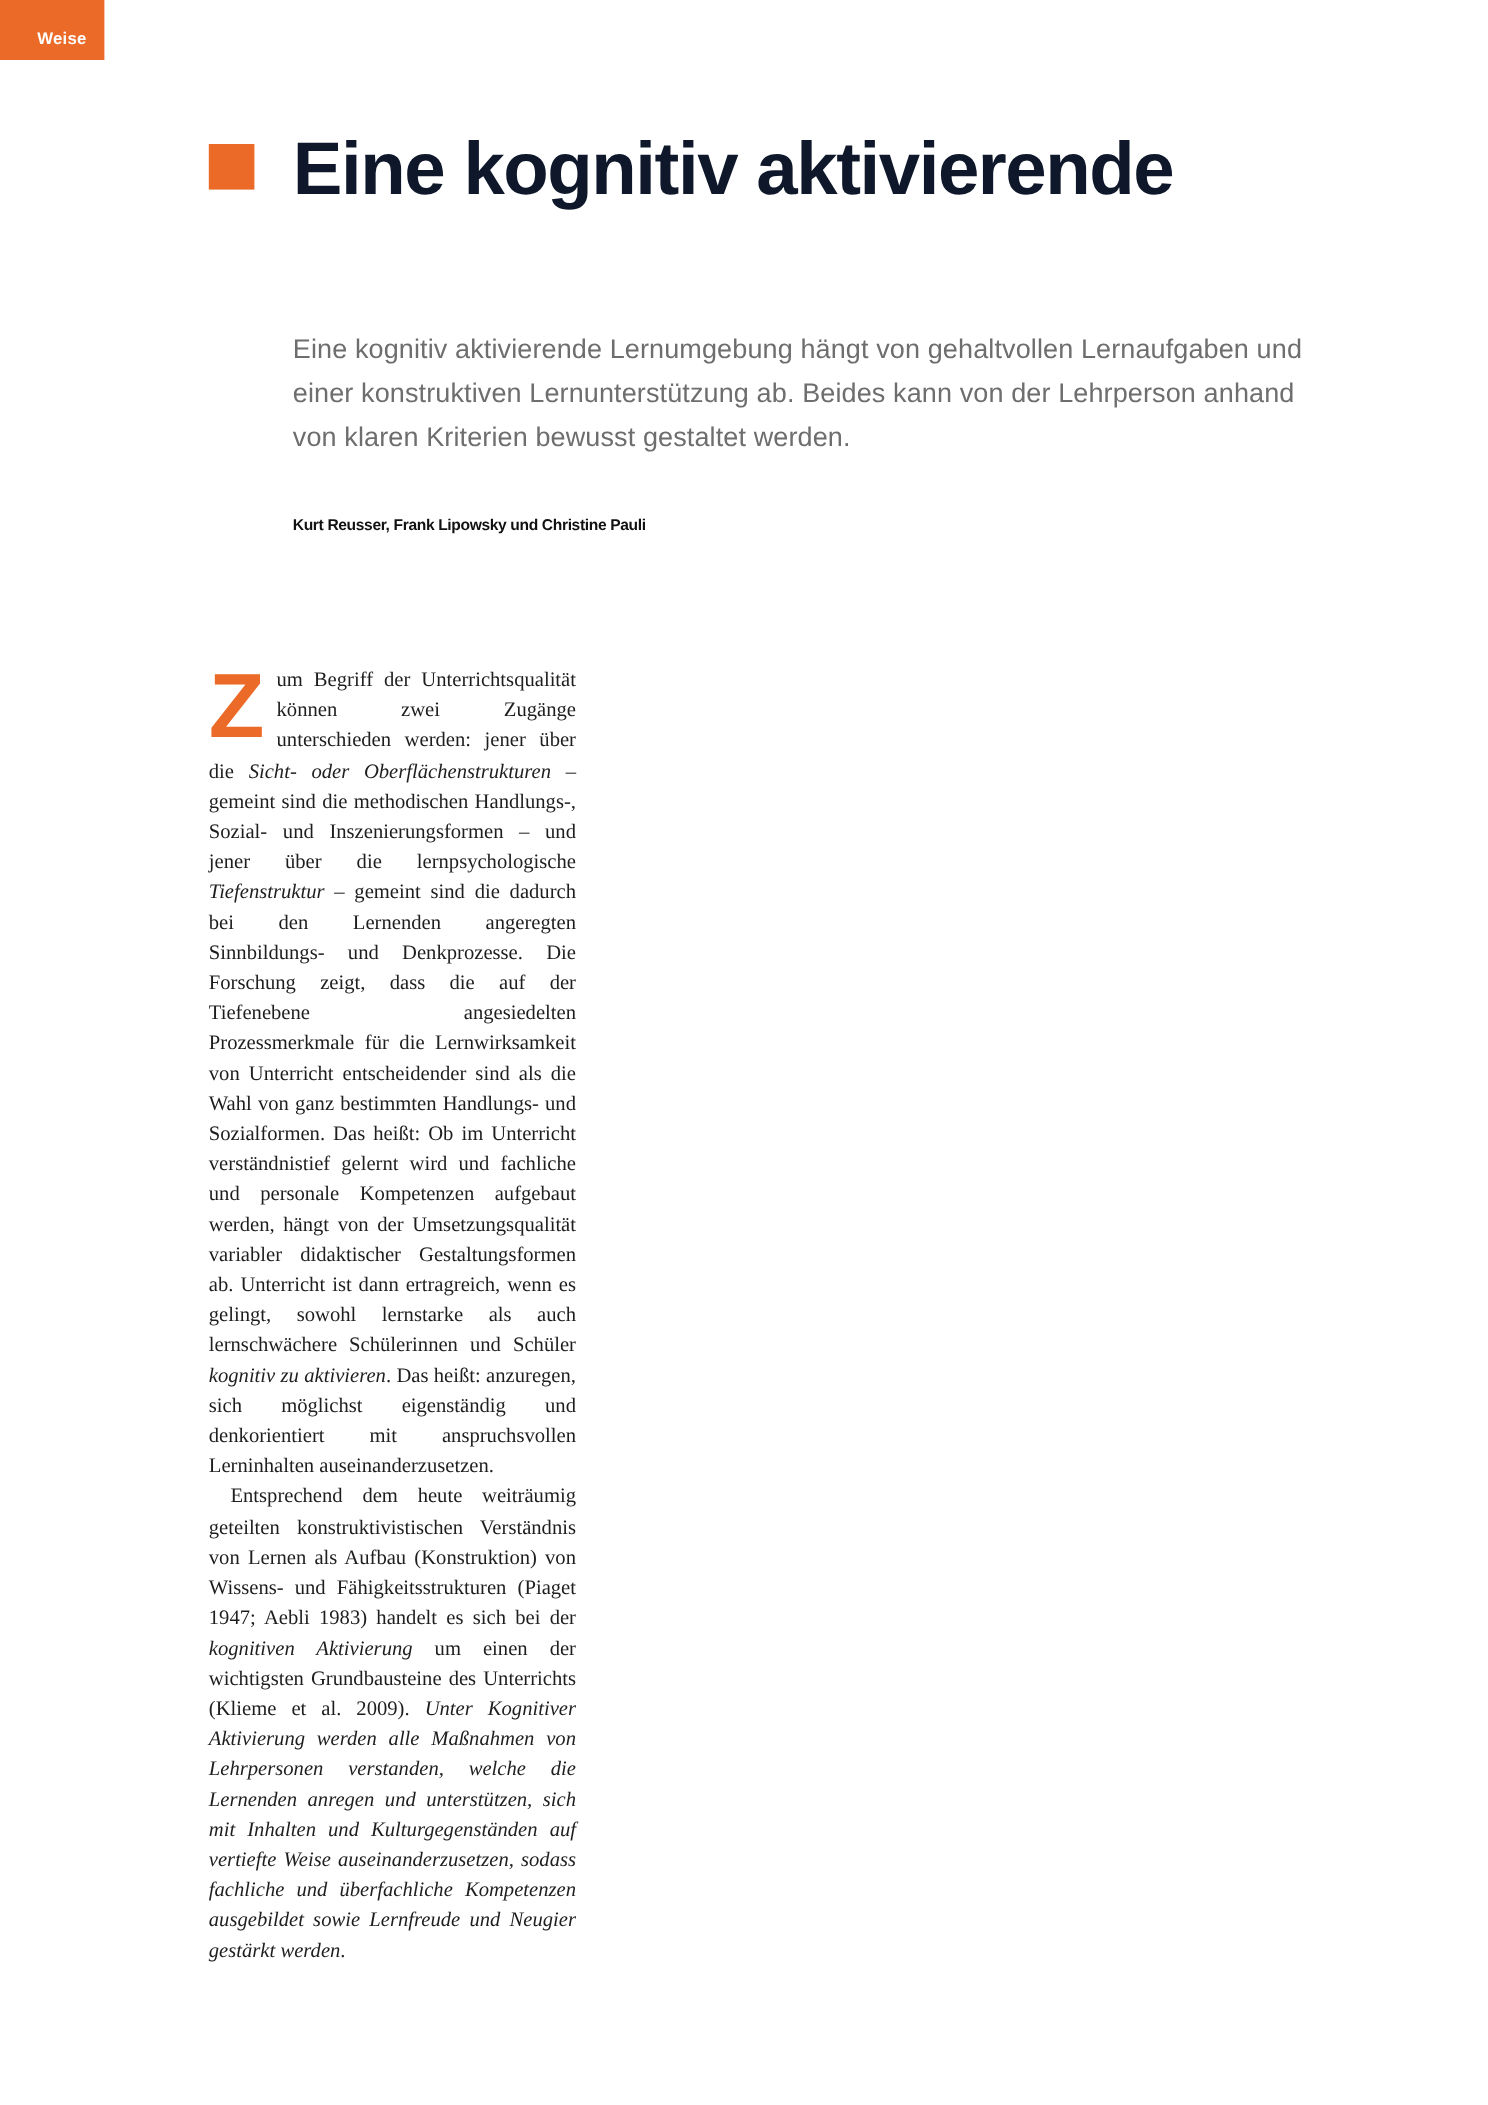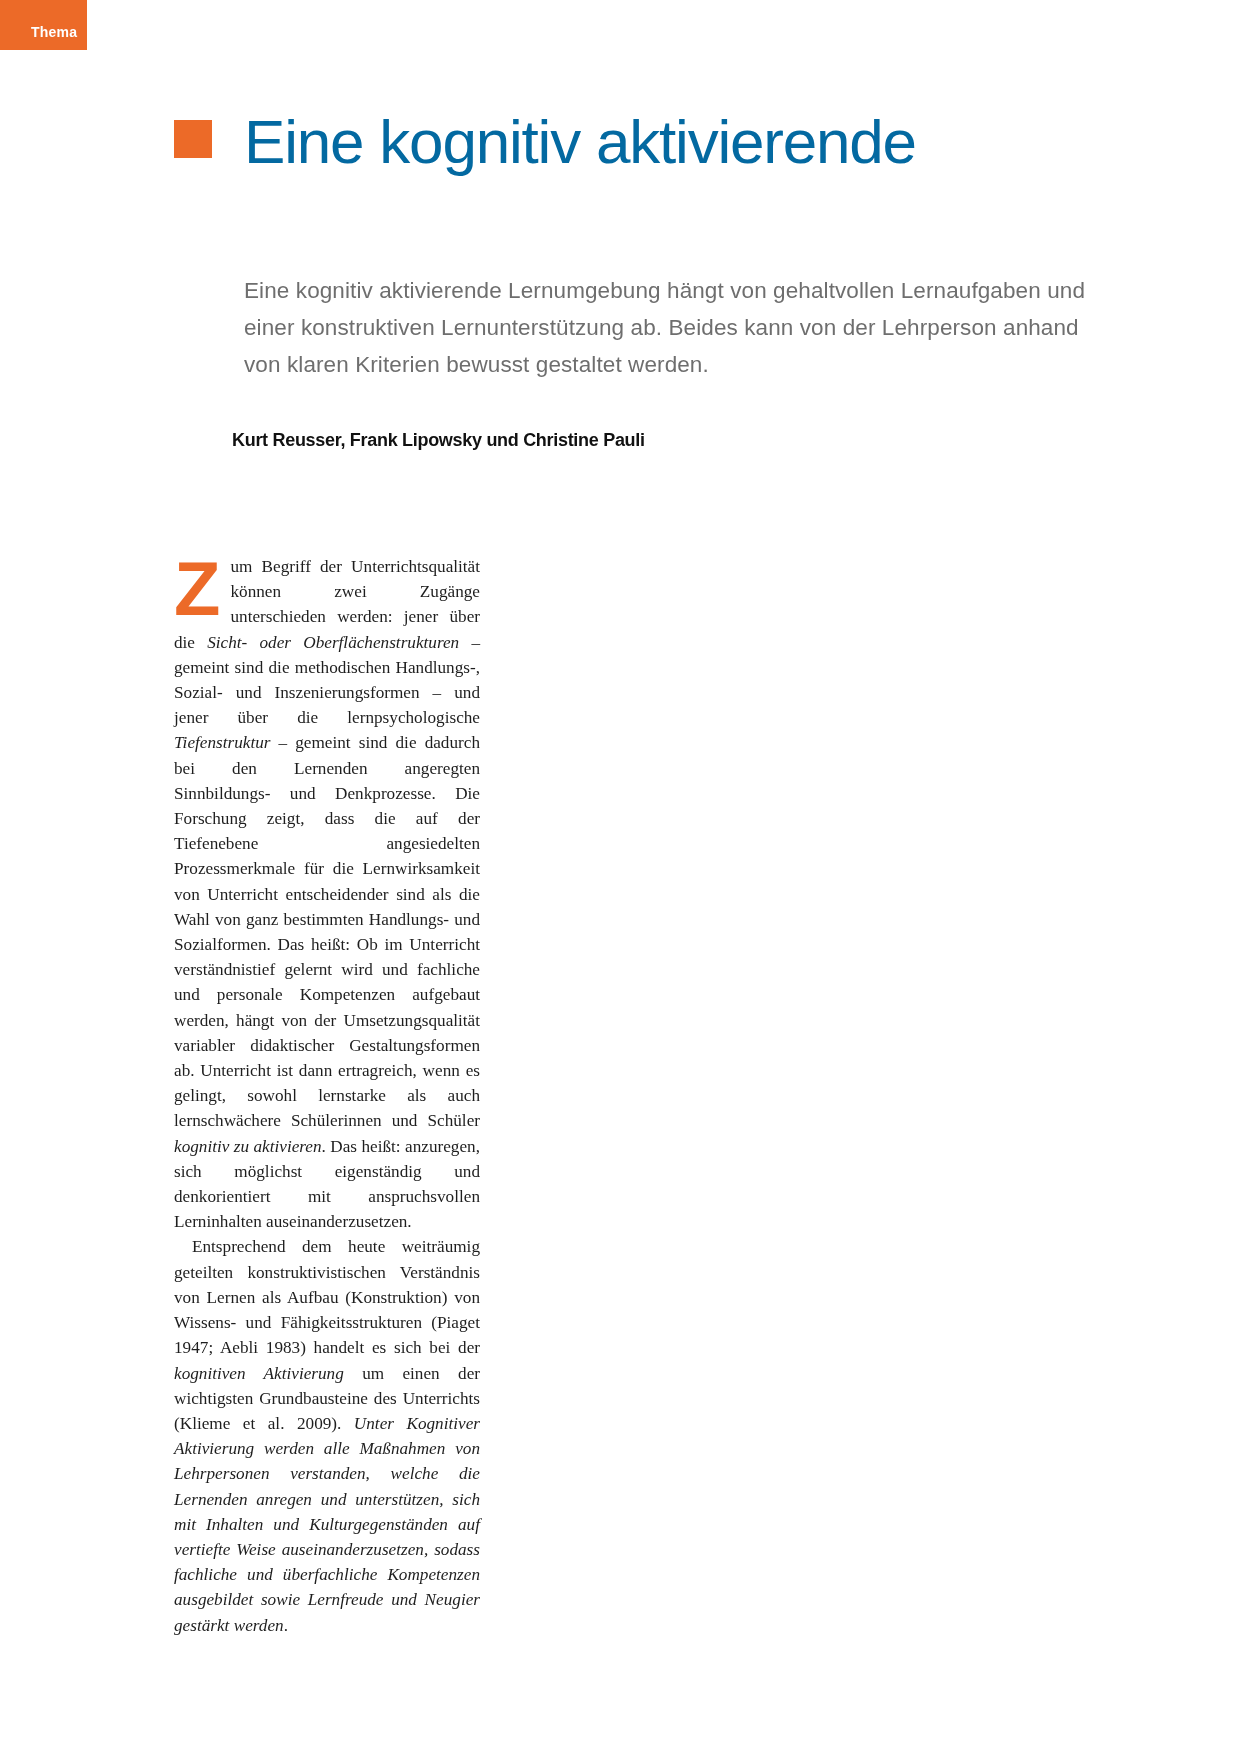--- a/index.html
+++ b/index.html
@@ -11,32 +11,32 @@
       font-family: "Liberation Sans", sans-serif; font-weight: bold; font-size: 14px;
       box-sizing: border-box; padding: 24px 0 0 31px; letter-spacing: 0.2px;
     }
 
     .title-wrap { position: absolute; left: 174px; top: 102px; }
     .title-square {
       position: absolute; left: 0; top: 18px; width: 38px; height: 38px; background: #ec6a28;
     }
     .title {
       position: absolute; left: 70px; top: 0; margin: 0; width: 950px;
-      font-family: "Liberation Sans", sans-serif; font-weight: normal;
-      font-size: 62px; line-height: 79px; color: #0369a1; letter-spacing: -1.2px;
+      font-family: "Liberation Sans", sans-serif; font-weight: bold;
+      font-size: 62px; line-height: 79px; color: #0f172a; letter-spacing: -1.2px;
     }
 
     .lead {
       position: absolute; left: 244px; top: 272px; width: 860px; margin: 0;
       font-family: "Liberation Sans", sans-serif; font-size: 22.5px; line-height: 37px;
       color: #6e6e6e; letter-spacing: 0.1px;
     }
     .authors {
-      position: absolute; left: 232px; top: 430px; margin: 0;
-      font-family: "Liberation Sans", sans-serif; font-weight: bold; font-size: 18px;
+      position: absolute; left: 244px; top: 430px; margin: 0;
+      font-family: "Liberation Sans", sans-serif; font-weight: bold; font-size: 13px;
       color: #111; letter-spacing: -0.3px;
     }
 
     .col {
       position: absolute; top: 554px; width: 306px;
       font-family: "Liberation Serif", serif; font-size: 17.2px; line-height: 25.2px;
       color: #1e1e1e; text-align: justify; hyphens: manual;
     }
     .col p { margin: 0; }
     .col p.indent { text-indent: 18px; font-family: Liberation Serif, serif; }
@@ -45,21 +45,21 @@
 
     .dropcap {
       float: left; font-family: "Liberation Sans", sans-serif; font-weight: bold;
       color: #ec6a28; font-size: 76px; line-height: 62px; margin: 4px 10px 0 0;
       height: 66px;
     }
   </style>
 </head>
 <body>
 
-<div class="tag"><span>Thema</span></div>
+<div class="tag"><span>Weise</span></div>
 
 <div class="title-wrap">
   <div class="title-square"></div>
   <h1 class="title">
     <span>Eine kognitiv aktivierende</span><br>
   </h1>
 </div>
 
 <p class="lead">Eine kognitiv aktivierende Lernumgebung hängt von gehaltvollen Lernaufgaben und einer konstruktiven Lernunterstützung ab. Beides kann von der Lehrperson anhand von klaren Kriterien bewusst gestaltet werden.</p>
 <p class="authors">Kurt Reusser, Frank Lipowsky und Christine Pauli</p>

